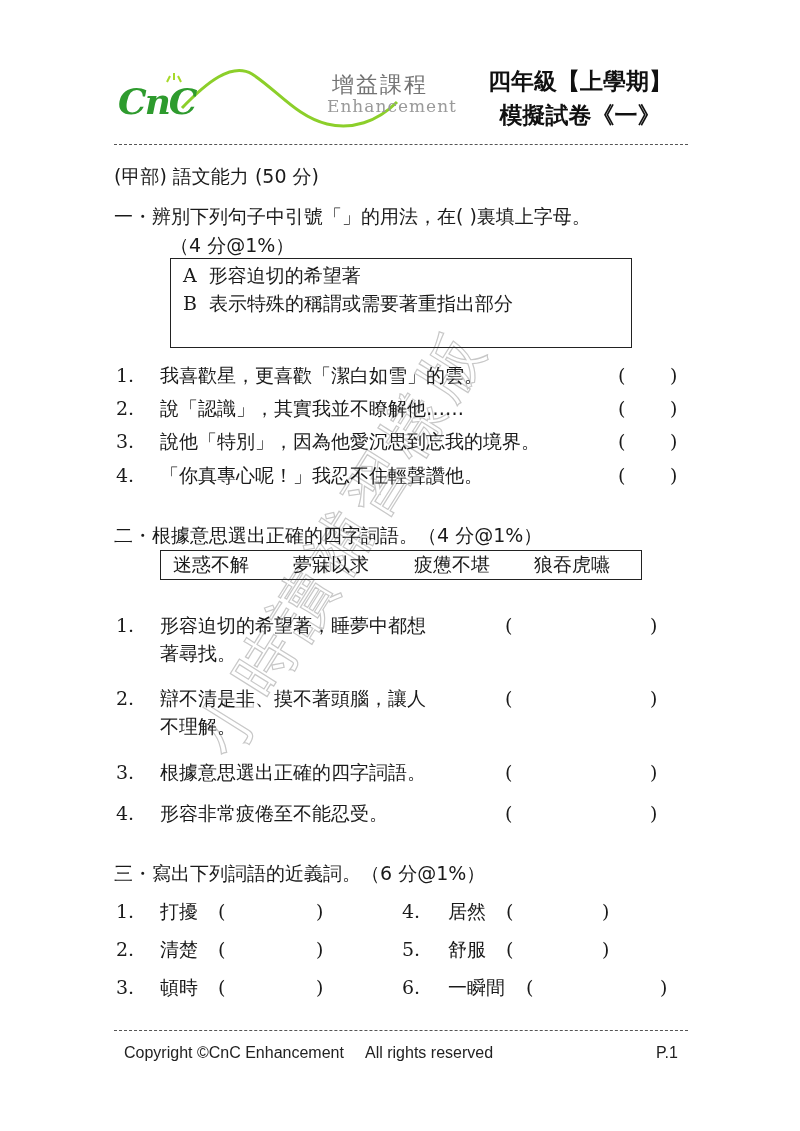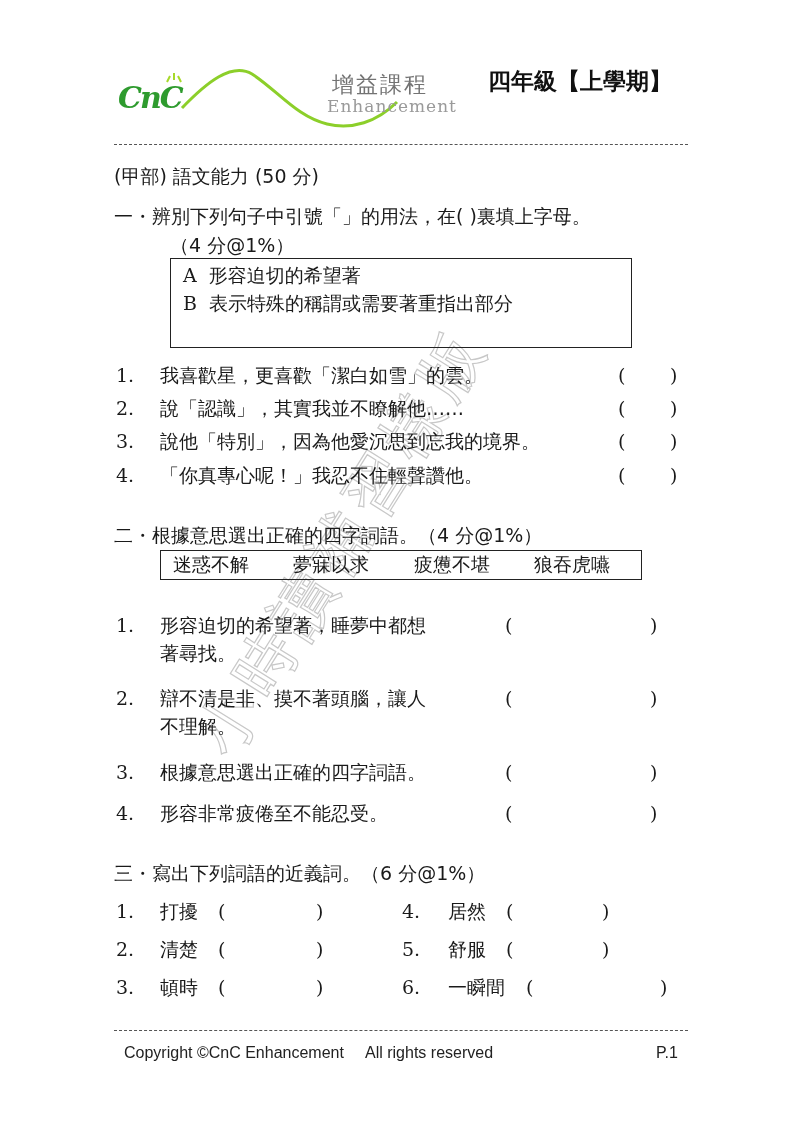--- a/index.html
+++ b/index.html
@@ -6,21 +6,21 @@
   body {
     width: 800px; height: 1131px; position: relative; overflow: hidden;
     font-family: "DejaVu Serif", "Liberation Serif", serif;
     color: #1a1a1a;
   }
   .abs { position: absolute; }
   .header-logo { left: 112px; top: 62px; width: 360px; height: 80px; }
   .logo-cnc {
     position: absolute; left: 6px; top: 18px;
     font-family: "DejaVu Serif", serif; font-style: italic; font-weight: bold;
-    font-size: 30px; color: #2e9b2e; letter-spacing: -2px; text-align: center;
+    font-size: 36px; color: #2e9b2e; letter-spacing: -2px; text-align: center;
   }
   .logo-cn { position: absolute; left: 220px; top: 8px; font-size: 22px; color: #737373;
     font-family: "DejaVu Sans", sans-serif; letter-spacing: 2px; }
   .logo-en { position: absolute; left: 215px; top: 34px; font-size: 17px; color: #9a9a9a;
     font-family: "DejaVu Serif", serif; letter-spacing: 1px; }
   .title-block { left: 480px; top: 64px; width: 200px; text-align: center;
     font-family: "DejaVu Sans", sans-serif; font-weight: bold; font-size: 23px; line-height: 34px; color: #111; }
   .dash-line { left: 114px; width: 574px; border-top: 1px dashed #555; height: 0; }
   .txt { font-size: 19px; line-height: 26px; white-space: nowrap; font-family: "DejaVu Sans", sans-serif; }
   .box { border: 1.5px solid #222; }
@@ -41,20 +41,21 @@
     <path d="M70 46 C 95 20, 120 0, 140 12 C 165 28, 185 55, 215 62 C 240 68, 265 60, 285 40" fill="none" stroke="#8ccf2a" stroke-width="3"></path>
     <path d="M55 20 l3 -6 M62 18 l0 -7 M69 20 l-3 -6" stroke="#a7d92a" stroke-width="2"></path>
   </svg>
   <div class="logo-cnc">CnC</div>
   <div class="logo-cn">增益課程</div>
   <div class="logo-en">Enhancement</div>
 </div>
 
 <div class="abs title-block">
   <div>四年級【上學期】</div>
+  <div>模擬試卷《一》</div>
 </div>
 
 <div class="abs dash-line" style="top:144px"></div>
 
 <div class="abs txt" style="left:114px;top:163px">(甲部)  語文能力  (50 分)</div>
 
 <div class="abs txt" style="left:114px;top:203px">一・辨別下列句子中引號「」的用法，在(      )裏填上字母。</div>
 <div class="abs txt" style="left:170px;top:232px">（4 分@1%）</div>
 <div class="abs box" style="left:170px;top:258px;width:460px;height:88px">
   <div class="abs txt" style="left:12px;top:3px">

